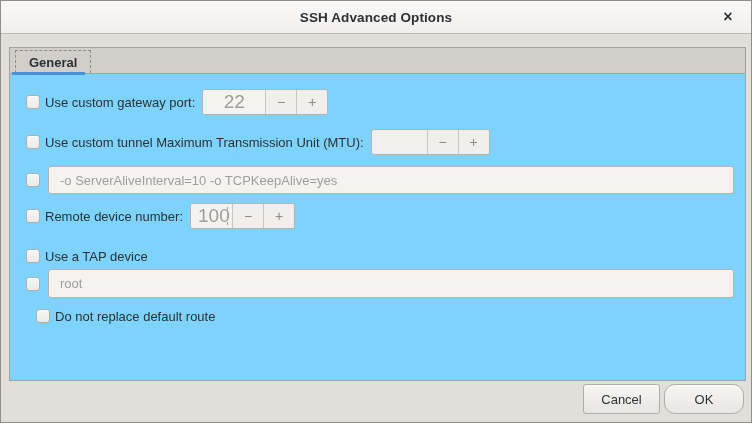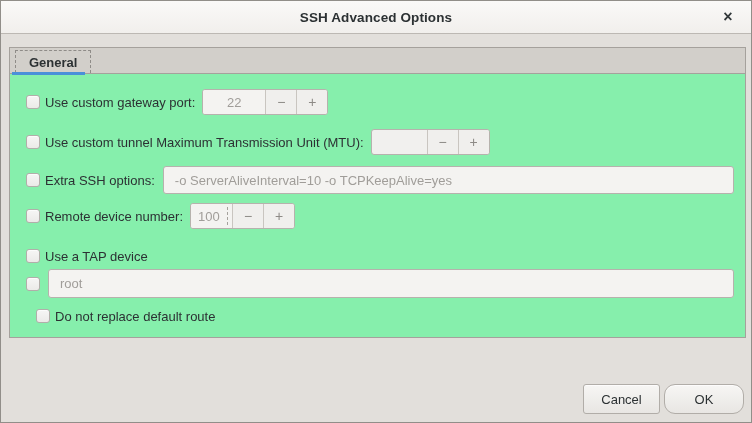--- a/index.html
+++ b/index.html
@@ -21,23 +21,23 @@
   }
   .title { font-size: 13.5px; font-weight: bold; color: #2c3133; letter-spacing: .1px; }
   .close-btn {
     position: absolute; right: 13px; top: 50%; transform: translateY(-52%);
     font-size: 16px; font-weight: bold; color: #32383a; line-height: 1;
     width: 20px; text-align: center; cursor: default;
   }
   
   .notebook {
     position: absolute; left: 8px; top: 46px;
-    width: 737px; height: 291px;
+    width: 737px; height: 334px;
     border: 1px solid #a5a19c;
-    background: #86efac;
+    background: #7dd3fc;
   }
   .nb-header {
     height: 26px;
     background: #d2cfca;
     border-bottom: 1px solid #a5a19c;
     position: relative;
     display: flex; align-items: stretch;
   }
   .tab {
     margin: 2px 0 0 5px;
@@ -71,21 +71,21 @@
   .cb-label { margin-left: 5px; font-size: 13px; color: #2c3133; white-space: nowrap; }
   
   .spinbox {
     display: flex; align-items: stretch;
     height: 26px; margin-left: 7px;
     border: 1px solid #b6b2ad; border-radius: 3px;
     background: #f1f0ee; overflow: hidden;
   }
   .spin-value {
     display: flex; align-items: center;
-    background: #f4f3f1; color: #a09d99; font-size: 13px;
+    background: #f4f3f1; color: #a09d99; font-size: 19px;
     position: relative; overflow: hidden; white-space: nowrap;
   }
   .spin-value.w-gateway { width: 62px; justify-content: center; }
   .spin-value.w-mtu { width: 55px; padding-left: 9px; margin-top: 40px; }
   .spin-value.w-dev { width: 41px; padding-left: 7px; }
   .spin-value.truncated::after {
     content: ""; position: absolute; right: 4px; top: 3px; bottom: 3px;
     border-right: 1px dashed #a5a29d;
   }
   .spin-btn {
@@ -148,21 +148,20 @@
       <span class="cb-label">Use custom tunnel Maximum Transmission Unit (MTU):</span>
       <div class="spinbox">
         <span class="spin-value w-mtu truncated">1500</span>
         <span class="spin-btn">−</span>
         <span class="spin-btn">+</span>
       </div>
     </div>
 
     <div class="row row3">
       <span class="checkbox"></span>
-      <span class="cb-label">Extra SSH options:</span>
       <div class="entry">-o ServerAliveInterval=10 -o TCPKeepAlive=yes</div>
     </div>
 
     <div class="row row4">
       <span class="checkbox"></span>
       <span class="cb-label">Remote device number:</span>
       <div class="spinbox">
         <span class="spin-value w-dev truncated">100</span>
         <span class="spin-btn">−</span>
         <span class="spin-btn">+</span>

